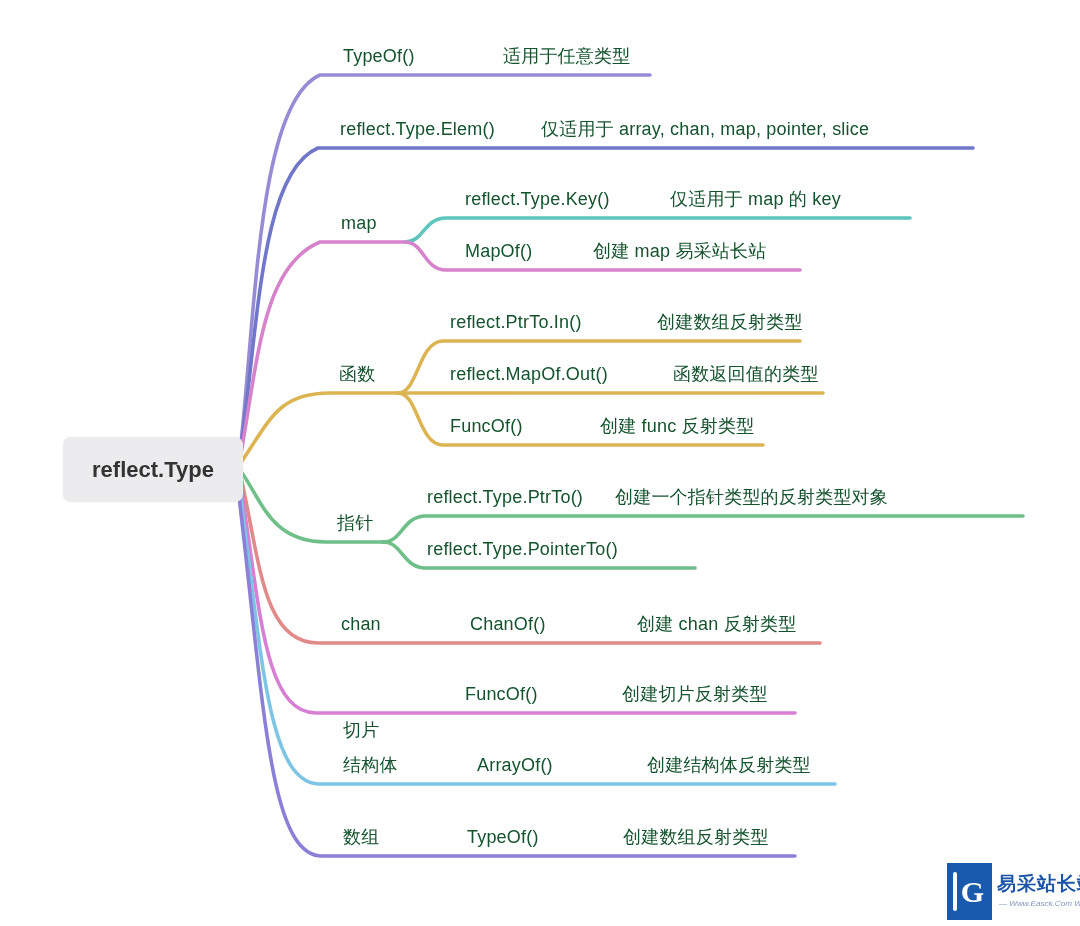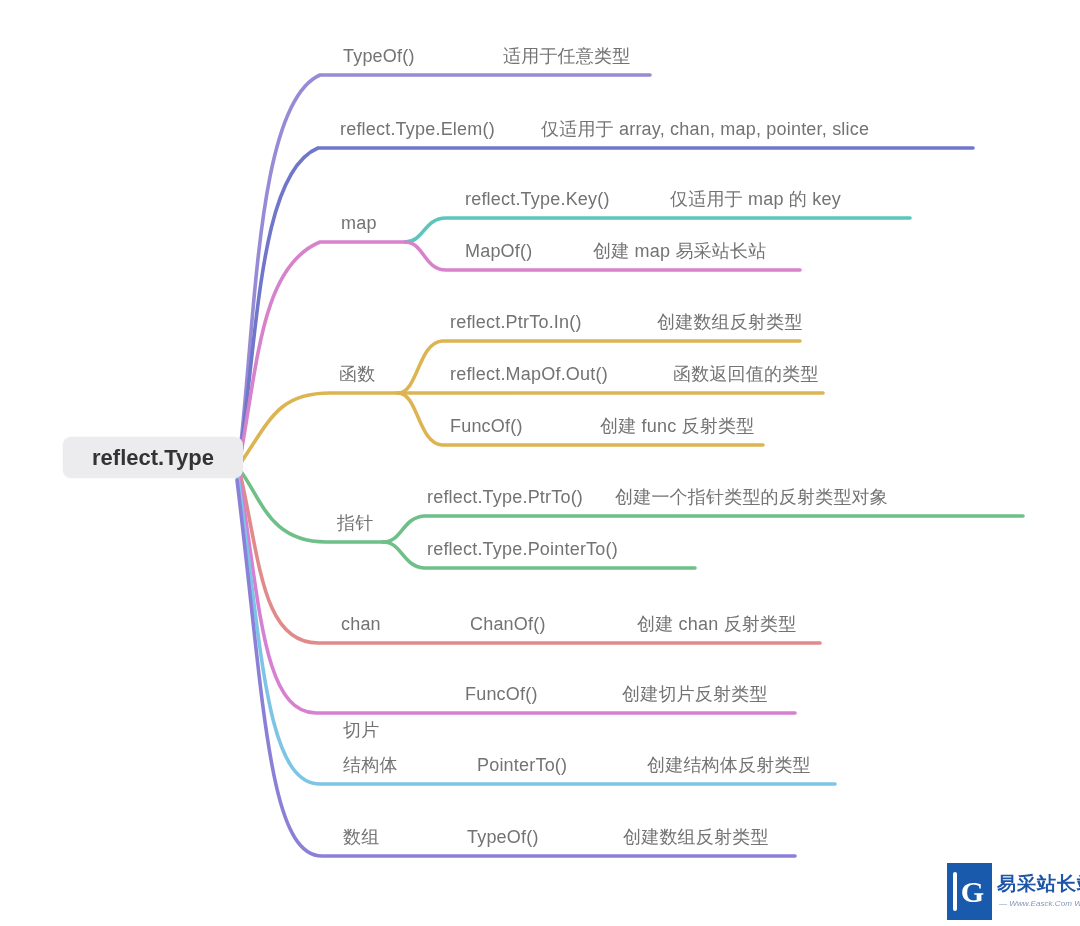--- a/index.html
+++ b/index.html
@@ -3,26 +3,26 @@
 <meta charset="utf-8">
 <style>
   html,body{margin:0;padding:0;}
   body{
     width:1080px;height:926px;position:relative;background:#ffffff;
     font-family:"Liberation Sans","DejaVu Sans",sans-serif;overflow:hidden;
   }
   #lines{position:absolute;left:0;top:0;width:1080px;height:926px;}
   #lines path{fill:none;stroke-width:3.6px;stroke-linecap:round;stroke-linejoin:round;}
   .t{
-    position:absolute;height:24px;line-height:24px;font-size:18px;color:#737373;
+    position:absolute;height:24px;line-height:24px;font-size:18px;color:#14532d;
     white-space:nowrap;letter-spacing:0.2px;
   }
   .lbl{font-weight:500;}
   .root{
-    position:absolute;left:63px;top:437px;width:180px;height:41px;
+    position:absolute;left:63px;top:437px;width:180px;height:65px;
     background:#ececee;border-radius:8px;display:flex;align-items:center;justify-content:center;
     font-size:22px;font-weight:600;color:#333;box-shadow:0 0 0 1px rgba(0,0,0,0.02);
   }
   .watermark{position:absolute;left:947px;top:863px;width:133px;height:60px;}
   .wm-logo{
     position:absolute;left:0;top:0;width:45px;height:57px;background:#1a5aad;
     display:flex;align-items:center;justify-content:center;
   }
   .wm-logo .bar{position:absolute;left:6px;top:9px;width:4px;height:39px;background:#ffffff;border-radius:2px;}
   .wm-logo .g{color:#ffffff;font-size:30px;font-weight:700;font-family:"Liberation Serif","DejaVu Serif",serif;margin-left:6px;}
@@ -88,21 +88,21 @@
 
 <div class="t lbl" style="left:341px;top:612px">chan</div>
 <div class="t lbl" style="left:470px;top:612px">ChanOf()</div>
 <div class="t" style="left:637px;top:612px">创建 chan 反射类型</div>
 
 <div class="t lbl" style="left:343px;top:718px">切片</div>
 <div class="t lbl" style="left:465px;top:682px">FuncOf()</div>
 <div class="t" style="left:622px;top:682px">创建切片反射类型</div>
 
 <div class="t lbl" style="left:343px;top:753px">结构体</div>
-<div class="t lbl" style="left:477px;top:753px">PointerTo()</div>
+<div class="t lbl" style="left:477px;top:753px">ArrayOf()</div>
 <div class="t" style="left:647px;top:753px">创建结构体反射类型</div>
 
 <div class="t lbl" style="left:343px;top:825px">数组</div>
 <div class="t lbl" style="left:467px;top:825px">TypeOf()</div>
 <div class="t" style="left:623px;top:825px">创建数组反射类型</div>
 
 <div class="watermark">
   <div class="wm-logo">
     <span class="bar"></span>
     <span class="g">G</span>

